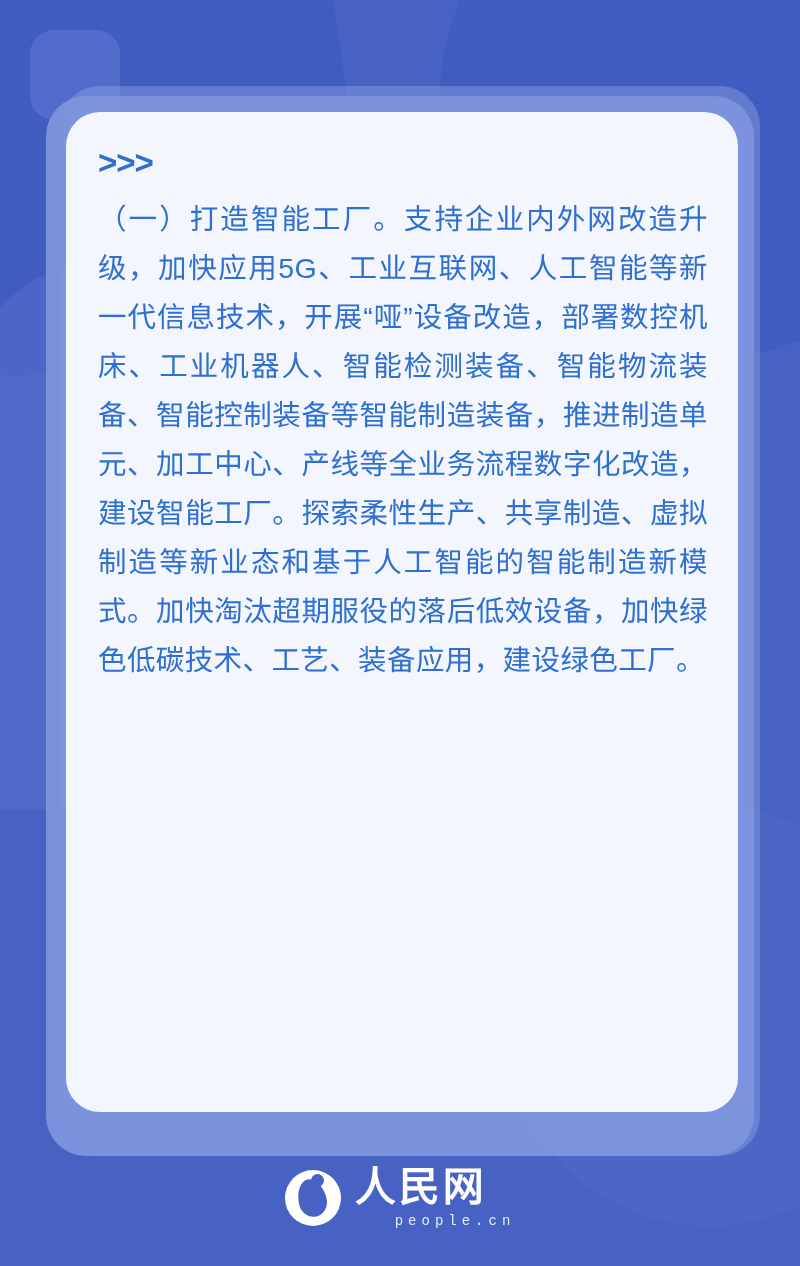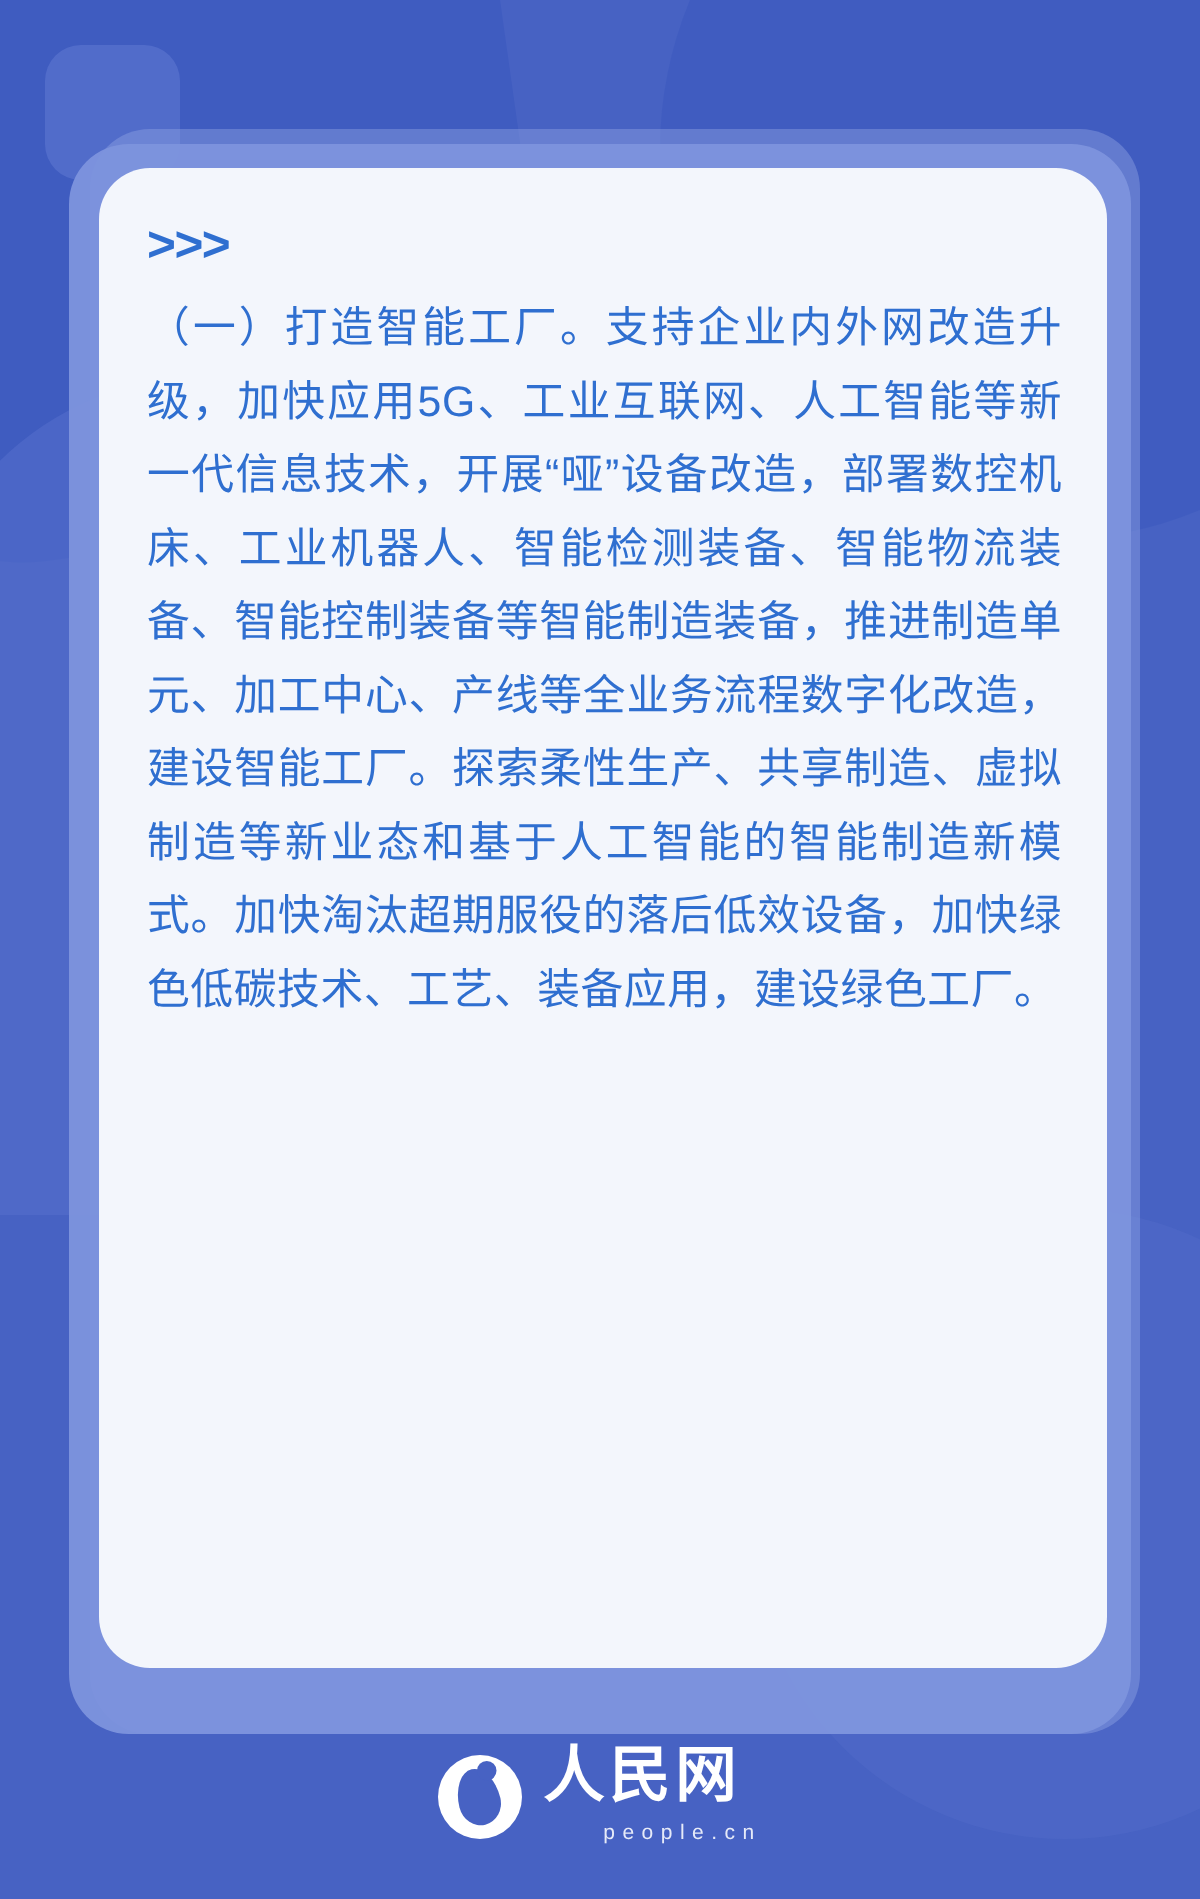--- a/index.html
+++ b/index.html
@@ -200,28 +200,28 @@
   .logo-text {
     display: flex;
     flex-direction: column;
     line-height: 1;
   }
   .logo-cn {
     color: #ffffff;
     font-size: 41px;
     font-weight: 700;
     letter-spacing: 3px;
-    font-family: Liberation Mono, monospace;
+    font-family: Liberation Serif, serif;
   }
   .logo-en {
     color: #e6eaf8;
     font-size: 14px;
     letter-spacing: 5px;
     margin-top: 6px;
-    font-family: Liberation Sans, sans-serif;
+    font-family: Liberation Mono, monospace;
     margin-left: 40px;
   }
 </style>
 </head>
 <body>
 
 <div class="poster">
   <div class="bg-base"></div>
   <div class="bg-shape-c"></div>
   <div class="bg-shape-a"></div>

